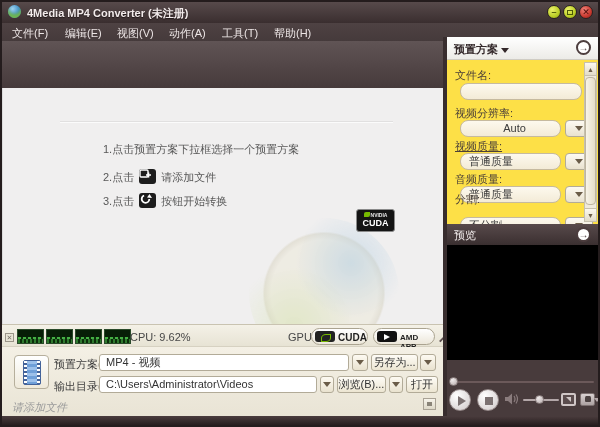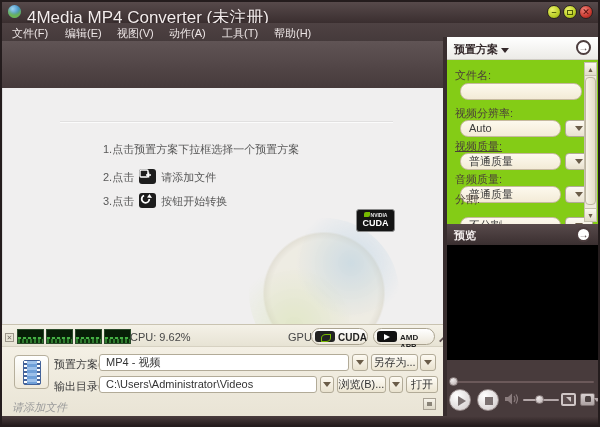--- a/index.html
+++ b/index.html
@@ -6,21 +6,21 @@
   html,body { width:600px; height:427px; }
   body { font-family:"Liberation Sans","DejaVu Sans",sans-serif; font-size:11px; color:#3c3c3c; }
   .abs { position:absolute; }
   .window { position:relative; width:600px; height:427px; background:#efeeee; border:2px solid #241c1d; overflow:hidden; }
 
   
   .titlebar { left:0; top:0; width:596px; height:21px; background:linear-gradient(#574a4b,#3a2e2f); }
   .app-icon { left:6px; top:3px; width:13px; height:13px; border-radius:50%;
     background:radial-gradient(circle at 35% 30%, #9fd4ef, #3e8ec7 55%, #2b6ea0);
     box-shadow:inset 0 -4px 3px rgba(120,190,60,.85); }
-  .win-title { left:25px; top:4px; color:#f3ecec; font-weight:normal; font-size:17px; text-shadow:0 1px 1px #1e1617; }
+  .win-title { left:25px; top:4px; color:#f3ecec; font-weight:bold; font-size:11px; text-shadow:0 1px 1px #1e1617; }
   .winbtn { top:3px; width:14px; height:14px; border-radius:50%; border:1px solid #2a2121; text-align:center; line-height:12px; font-size:9px; font-weight:bold; cursor:default; }
   .btn-min,.btn-max { background:radial-gradient(circle at 35% 30%, #eaf06a, #bccf27 60%, #8fa513); color:#4c5a08; }
   .btn-close { background:radial-gradient(circle at 35% 30%, #ef8077, #ca3a30 60%, #8f1d18); color:#4d0b08; }
   .btn-min { left:545px; } .btn-max { left:561px; } .btn-close { left:577px; }
   .maxglyph { display:inline-block; width:6px; height:5px; border:1.5px solid #4c5a08; margin-top:3px; }
 
   
   .menubar { left:0; top:21px; width:596px; height:18px; background:linear-gradient(#4e4243,#453a3b); }
   .menu-item { top:24px; color:#ece5e5; font-size:11px; cursor:default; }
 
@@ -88,32 +88,32 @@
   .panel-toggle { left:421px; top:51px; width:13px; height:12px; border:1px solid #a9a295; background:linear-gradient(#f6f3ea,#ddd8c8); }
   .panel-toggle::after { content:""; position:absolute; left:3px; top:3px; width:5px; height:4px; background:#8a8478; }
 
   
   .vdivider { left:441px; top:35px; width:4px; height:379px; background:#382d2e; }
   .rheader { left:445px; top:35px; width:151px; height:23px; background:linear-gradient(#ffffff,#ecebe7); border-bottom:1px solid #cfccc4; }
   .rheader .txt { position:absolute; left:7px; top:5px; font-weight:bold; color:#33282a; }
   .hdr-caret { display:inline-block; width:0; height:0; border-left:4px solid transparent; border-right:4px solid transparent; border-top:5px solid #33282a; margin-left:3px; }
   .circle-arrow { width:15px; height:15px; border-radius:50%; background:#fff; border:2px solid #4c3d3e; text-align:center; line-height:11px; font-size:10px; font-weight:bold; color:#4c3d3e; }
 
-  .settings { left:445px; top:58px; width:151px; height:164px; background:#84cc16; overflow:hidden; }
+  .settings { left:445px; top:58px; width:151px; height:164px; background:#fde047; overflow:hidden; }
   .plabel { position:absolute; left:8px; color:#4c4038; }
   .pfield { position:absolute; left:13px; height:17px; background:linear-gradient(#fdf9ee,#f3ebd7); border:1px solid #c6ba9f; border-radius:8px; line-height:15px; padding-left:8px; color:#3c3c3c; }
   .pdrop { position:absolute; height:17px; width:28px; background:linear-gradient(#fdfaf2,#e9e2cf); border:1px solid #b2ab98; border-radius:4px; text-align:center; }
   .pdrop .car { display:inline-block; width:0; height:0; border-left:4px solid transparent; border-right:4px solid transparent; border-top:5px solid #6a5c48; margin-top:5px; }
   .scrollbar { left:582px; top:60px; width:13px; height:160px; background:#efeadd; border:1px solid #c6c0ae; }
   .sb-btn { position:absolute; left:0; width:11px; height:13px; background:linear-gradient(#fbf8ef,#e2dcc9); border-bottom:1px solid #c6c0ae; text-align:center; font-size:7px; line-height:13px; color:#6a5c48; }
   .sb-down { bottom:0; border-top:1px solid #c6c0ae; border-bottom:none; }
   .sb-thumb { position:absolute; left:0; top:14px; width:11px; height:128px; background:linear-gradient(90deg,#f8f4e8,#e4ddc8); border:1px solid #bdb5a0; border-radius:4px; }
 
   .pvheader { left:445px; top:222px; width:151px; height:21px; background:linear-gradient(#584a4b,#3a2f30); }
-  .pvheader .txt { position:absolute; left:7px; top:4px; font-weight:bold; color:#f2ecec; }
+  .pvheader .txt { position:absolute; left:7px; top:4px; font-weight:normal; color:#f2ecec; }
   .screen { left:445px; top:243px; width:151px; height:115px; background:#000; }
   .player { left:445px; top:358px; width:151px; height:56px; background:#483b3c; }
   .ptime { position:absolute; left:0; top:4px; width:151px; text-align:center; color:#6f5758; font-size:10px; }
   .seekline { position:absolute; left:4px; top:21px; width:143px; height:2px; background:#6b595a; border-radius:1px; }
   .seekknob { position:absolute; left:2px; top:17px; width:9px; height:9px; border-radius:50%; background:radial-gradient(circle at 35% 30%,#efeaea,#b7acac); border:1px solid #8c8080; }
   .pbtn { position:absolute; top:29px; width:22px; height:22px; border-radius:50%; background:radial-gradient(circle at 35% 30%,#ffffff,#cfc8c8); border:1px solid #978b8b; }
   .pbtn .tri { position:absolute; left:8px; top:6px; width:0; height:0; border-left:8px solid #7b7171; border-top:5px solid transparent; border-bottom:5px solid transparent; }
   .pbtn .sq { position:absolute; left:7px; top:7px; width:8px; height:8px; background:#7b7171; }
   .vol-line { position:absolute; left:76px; top:39px; width:36px; height:2px; background:#b3a7a8; border-radius:1px; }
   .vol-knob { position:absolute; left:88px; top:35px; width:9px; height:9px; border-radius:50%; background:radial-gradient(circle at 35% 30%,#efeaea,#b7acac); border:1px solid #8c8080; }
@@ -274,21 +274,21 @@
 
   <div class="abs rheader">
     <span class="txt"><span>预置方案</span><span class="hdr-caret"></span></span>
     <div class="abs circle-arrow" style="left:129px; top:3px;">→</div>
   </div>
 
   <div class="abs settings">
     <div class="plabel" style="top:8px;">文件名:</div>
     <div class="pfield" style="top:23px; width:122px;"></div>
     <div class="plabel" style="top:46px;">视频分辨率:</div>
-    <div class="pfield" style="top:60px; width:101px;">Auto</div>
+    <div class="pfield" style="top:60px; width:101px;text-align:center;">Auto</div>
     <div class="pdrop" style="left:118px; top:60px;"><span class="car"></span></div>
     <div class="plabel" style="top:79px;text-decoration:underline;">视频质量:</div>
     <div class="pfield" style="top:93px; width:101px;">普通质量</div>
     <div class="pdrop" style="left:118px; top:93px;"><span class="car"></span></div>
     <div class="plabel" style="top:112px;">音频质量:</div>
     <div class="pfield" style="top:126px; width:101px;">普通质量</div>
     <div class="pdrop" style="left:118px; top:126px;"><span class="car"></span></div>
     <div class="plabel" style="top:132px;">分割:</div>
     <div class="pfield" style="top:157px; width:101px;">不分割</div>
     <div class="pdrop" style="left:118px; top:157px;"><span class="car"></span></div>

